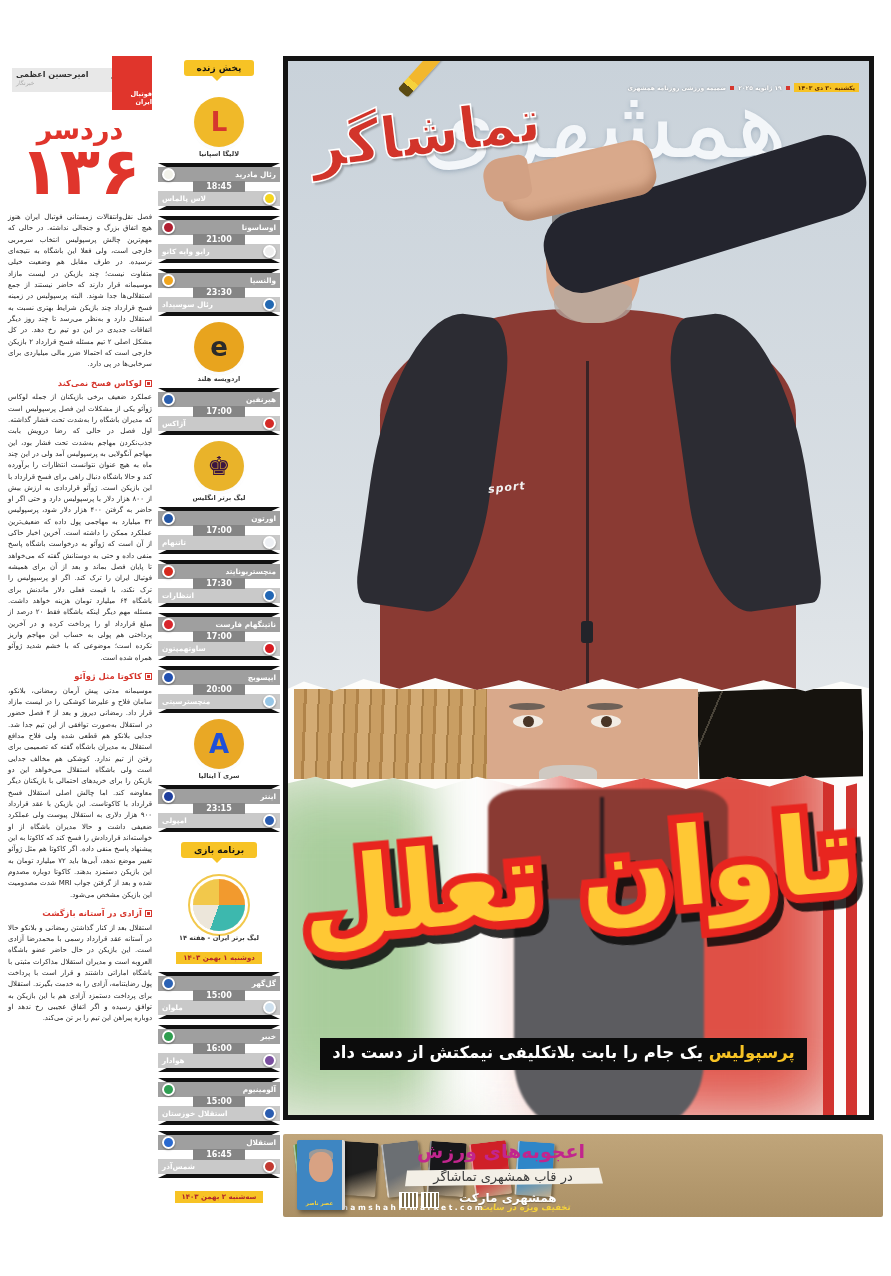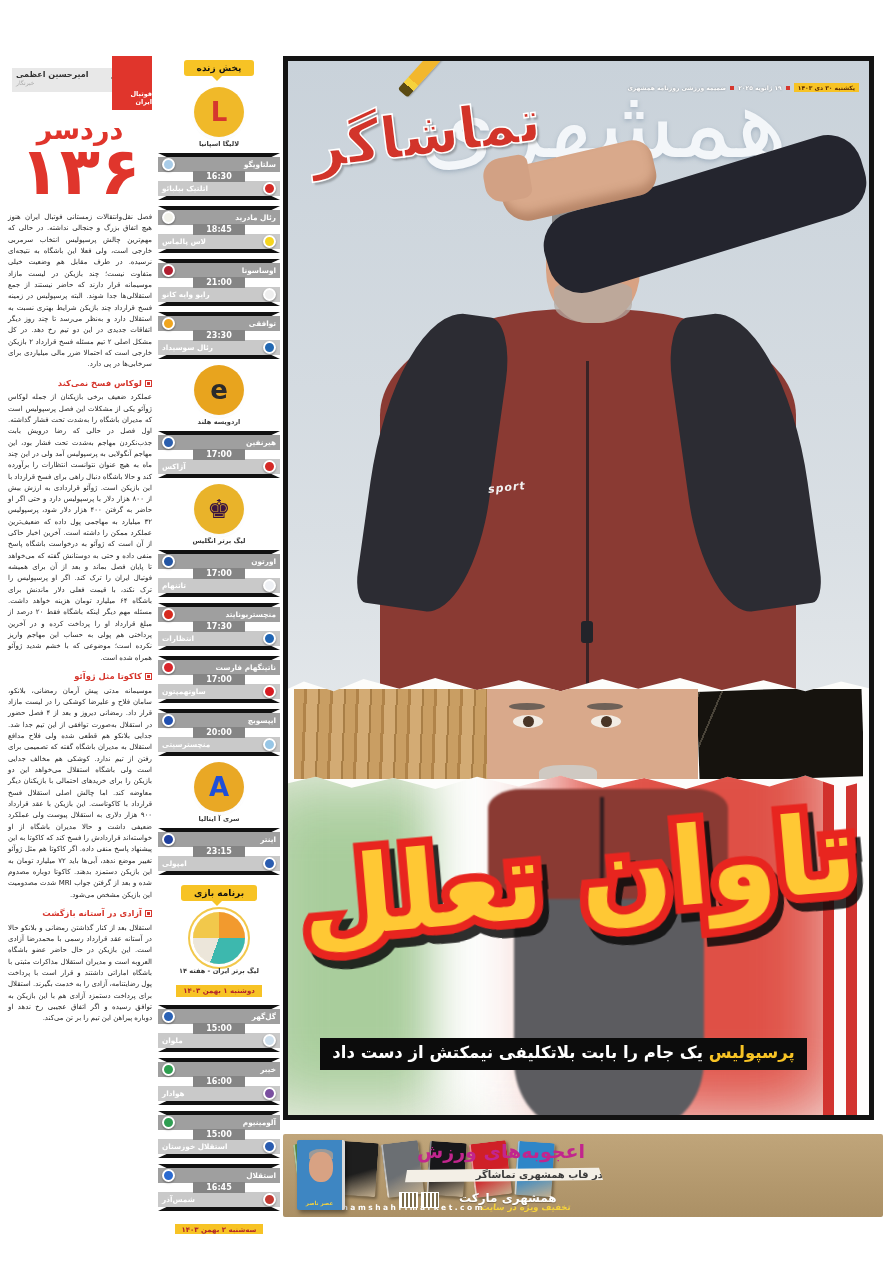--- a/index.html
+++ b/index.html
@@ -36,21 +36,21 @@
 
   .article-body { margin:7px 2px 0 2px; font-size:7px; color:#1d1d1d; text-align:justify; line-height:1.62; }
   .article-body p { margin-bottom:4px; }
   .article-body h3 { color:#d6372e; font-size:8.4px; margin:6px 0 2px 0; font-weight:bold; }
   .article-body h3 .sq { display:inline-block; width:7px; height:7px; background:#d6372e; border:1px solid #d6372e; outline:1px solid #fff; outline-offset:-2px; margin-left:3px; vertical-align:-1px; }
 
   
   .bcast { position:absolute; left:158px; top:56px; width:122px; height:1178px; overflow:hidden; text-align:center; }
   .badge-yellow {
     display:inline-block; background:#f7c325; color:#111; font-weight:bold; font-size:9px;
-    padding:3px 13px; border-radius:3px; position:relative; margin-bottom:7px;
+    padding:3px 13px; border-radius:3px; position:relative; margin-bottom:17px;
   }
   .badge-yellow::after { content:""; position:absolute; bottom:-5px; right:46%; border-left:5px solid transparent;
     border-right:5px solid transparent; border-top:5px solid #f7c325; }
   .league-block { margin:4px 0 3px 0; }
   .league-logo {
     width:50px; height:50px; border-radius:50%; margin:0 auto; display:flex; align-items:center; justify-content:center;
     box-shadow:0 0 0 3px rgba(255,255,255,.9), 0 1px 3px rgba(0,0,0,.35);
     font-weight:bold; font-size:26px;
   }
   .league-caption { font-size:6.6px; font-weight:bold; color:#3a3a3a; margin-top:3px; }
@@ -142,22 +142,22 @@
   .books { position:absolute; right:330px; top:8px; display:flex; gap:7px; direction:ltr; }
   .book { width:37px; height:54px; border-radius:2px; box-shadow:2px 2px 3px rgba(0,0,0,.35);
     border-left:2px solid rgba(255,255,255,.5); }
   .book:nth-child(odd) { transform:rotate(-7deg); }
   .book:nth-child(even) { transform:rotate(4deg); }
   .website { position:absolute; right:398px; bottom:5px; font-size:7.5px; letter-spacing:2.5px; color:#fff;
     font-weight:bold; direction:ltr; }
   .promo { position:absolute; right:312px; bottom:5px; color:#f5d23c; font-size:8.5px; font-weight:bold; transform:skewX(-6deg); }
   .ad-title { position:absolute; left:128px; top:6px; width:180px; text-align:center;
     color:#c2258e; font-size:19px; font-weight:800; }
-  .brush { position:absolute; left:120px; top:33px; width:200px; text-align:right;
-    background:#f3efe6; color:#3a3a3a; font-size:10px; font-weight:bold; padding:2px 0 3px 0;
+  .brush { position:absolute; left:120px; top:33px; width:200px; text-align:center;
+    background:#f3efe6; color:#3a3a3a; font-size:13px; font-weight:normal; padding:2px 0 3px 0;
     clip-path:polygon(2% 18%,98% 4%,100% 82%,1% 96%); }
   .ad-brand { position:absolute; left:176px; top:57px; color:#fff; font-size:12px; font-weight:800;
     text-shadow:0 1px 1px rgba(0,0,0,.3); letter-spacing:1px; }
   .qr { position:absolute; left:116px; top:58px; width:40px; height:16px; display:flex; gap:3px; }
   .qr i { flex:1; background:repeating-linear-gradient(90deg,#fff 0 2px,#7a6a4a 2px 4px); border:1px solid #fff; }
   .fbook { position:absolute; left:14px; top:6px; width:48px; height:70px; background:#3e86c2; border-radius:2px;
     box-shadow:2px 3px 4px rgba(0,0,0,.4); border-right:3px solid #d8d8d8; overflow:hidden; }
   .fbook .face { position:absolute; top:12px; left:12px; width:24px; height:30px; background:#d8a283; border-radius:45%; }
   .fbook .hair { position:absolute; top:9px; left:12px; width:24px; height:10px; background:#9a9a9a; border-radius:50% 50% 0 0; }
   .fbook .ttl { position:absolute; bottom:4px; left:0; right:0; text-align:center; color:#f5d23c; font-size:5.5px; font-weight:bold; }
@@ -208,32 +208,20 @@
         <p>استقلال بعد از کنار گذاشتن رمضانی و بلانکو حالا در آستانه عقد قرارداد رسمی با محمدرضا آزادی است. این بازیکن در حال حاضر عضو باشگاه العروبه است و مدیران استقلال مذاکرات مثبتی با باشگاه اماراتی داشتند و قرار است با پرداخت پول رضایتنامه، آزادی را به خدمت بگیرند. استقلال برای پرداخت دستمزد آزادی هم با این بازیکن به توافق رسیده و اگر اتفاق عجیبی رخ ندهد او دوباره پیراهن این تیم را بر تن می‌کند.</p>
       </div>
   </aside>
 
   <aside class="bcast" id="bcast-root"><div class="badge-yellow">پخش زنده</div><div class="league-block">
         <div class="league-logo" style="background: rgb(240, 185, 41); color: rgb(214, 55, 46);">L</div>
         <div class="league-caption">لالیگا اسپانیا</div>
       </div><div class="match">
         <div class="ribbon"></div>
         <div class="mrow home">
-          <span class="mname">سلتاویگو</span>
-          <span class="tbadge" style="background: rgb(169, 204, 232);"></span>
-        </div>
-        <div class="mtime">16:30</div>
-        <div class="mrow away">
-          <span class="mname">اتلتیک بیلبائو</span>
-          <span class="tbadge" style="background: rgb(212, 42, 38);"></span>
-        </div>
-        <div class="ribbon b"></div>
-      </div><div class="match">
-        <div class="ribbon"></div>
-        <div class="mrow home">
           <span class="mname">رئال مادرید</span>
           <span class="tbadge" style="background: rgb(242, 242, 234);"></span>
         </div>
         <div class="mtime">18:45</div>
         <div class="mrow away">
           <span class="mname">لاس پالماس</span>
           <span class="tbadge" style="background: rgb(245, 213, 32);"></span>
         </div>
         <div class="ribbon b"></div>
       </div><div class="match">
@@ -244,21 +232,21 @@
         </div>
         <div class="mtime">21:00</div>
         <div class="mrow away">
           <span class="mname">رایو وایه کانو</span>
           <span class="tbadge" style="background: rgb(239, 239, 239);"></span>
         </div>
         <div class="ribbon b"></div>
       </div><div class="match">
         <div class="ribbon"></div>
         <div class="mrow home">
-          <span class="mname">توافقی</span>
+          <span class="mname">والنسیا</span>
           <span class="tbadge" style="background: rgb(240, 165, 30);"></span>
         </div>
         <div class="mtime">23:30</div>
         <div class="mrow away">
           <span class="mname">رئال سوسیداد</span>
           <span class="tbadge" style="background: rgb(34, 104, 178);"></span>
         </div>
         <div class="ribbon b"></div>
       </div><div class="league-block">
         <div class="league-logo" style="background: rgb(232, 164, 30); color: rgb(43, 43, 43);">e</div>

